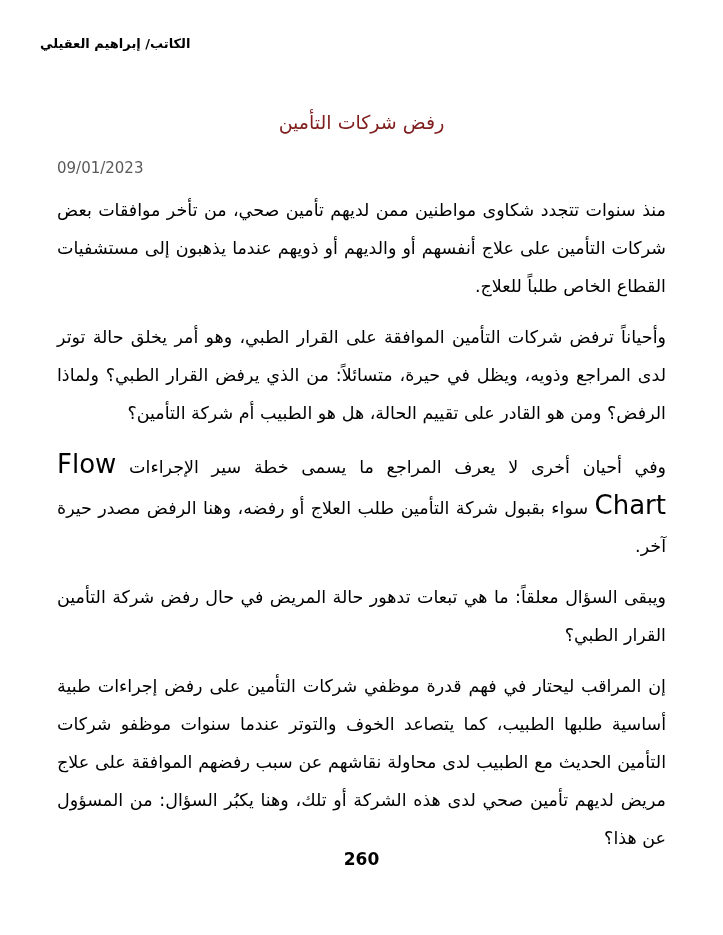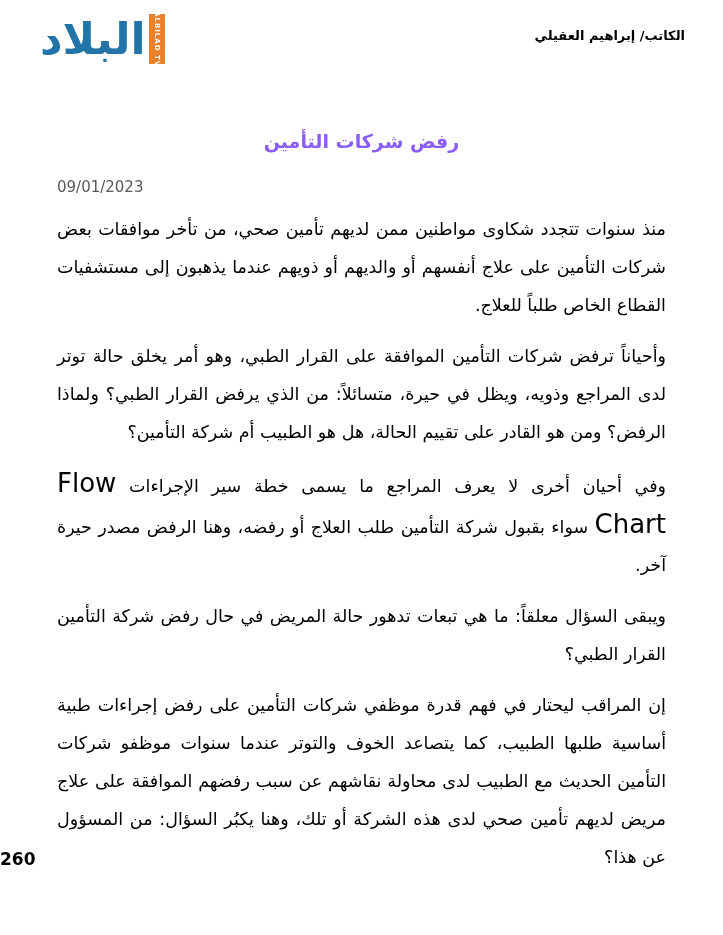--- a/index.html
+++ b/index.html
@@ -48,29 +48,29 @@
     color: #ffffff;
     font-size: 7px;
     font-weight: 700;
     letter-spacing: 1px;
     white-space: nowrap;
   }
   .writer {
     direction: rtl;
     font-weight: 700;
     font-size: 13px;
-    margin-top: 16px;
+    margin-top: 24px;
   }
   
   .title {
     margin: 60px 0 0 0;
     text-align: center;
-    color: #8b5cf6;
+    color: #7f1d1d;
     font-size: 19px;
-    font-weight: 700;
+    font-weight: 400;
     direction: rtl;
   }
   .date {
     margin-top: 26px;
     padding: 0 57px;
     text-align: left;
     color: #595959;
     font-size: 15px;
   }
   
@@ -88,36 +88,31 @@
     unicode-bidi: embed;
     font-size: 26px;
     font-family: "DejaVu Sans", sans-serif;
   }
   
   .pagenum {
     position: absolute;
     bottom: 66px;
     left: 0;
     width: 100%;
+    text-align: center;
     font-weight: 700;
     font-size: 17px;
   }
 </style>
 </head>
 <body>
 
 <div class="page">
 
   <div class="header">
-    <div class="logo">
-      <span class="logo-ar">البلاد</span>
-      <span class="logo-strip">
-        <span class="logo-latin">ALBILAD TV</span>
-      </span>
-    </div>
     <div class="writer">الكاتب/ إبراهيم العقيلي</div>
   </div>
 
   <h1 class="title">رفض شركات التأمين</h1>
 
   <div class="date">09/01/2023</div>
 
   <div class="body">
     <p>منذ سنوات تتجدد شكاوى مواطنين ممن لديهم تأمين صحي، من تأخر موافقات بعض شركات التأمين على علاج أنفسهم أو والديهم أو ذويهم عندما يذهبون إلى مستشفيات القطاع الخاص طلباً للعلاج.</p>
     <p>وأحياناً ترفض شركات التأمين الموافقة على القرار الطبي، وهو أمر يخلق حالة توتر لدى المراجع وذويه، ويظل في حيرة، متسائلاً: من الذي يرفض القرار الطبي؟ ولماذا الرفض؟ ومن هو القادر على تقييم الحالة، هل هو الطبيب أم شركة التأمين؟</p>

